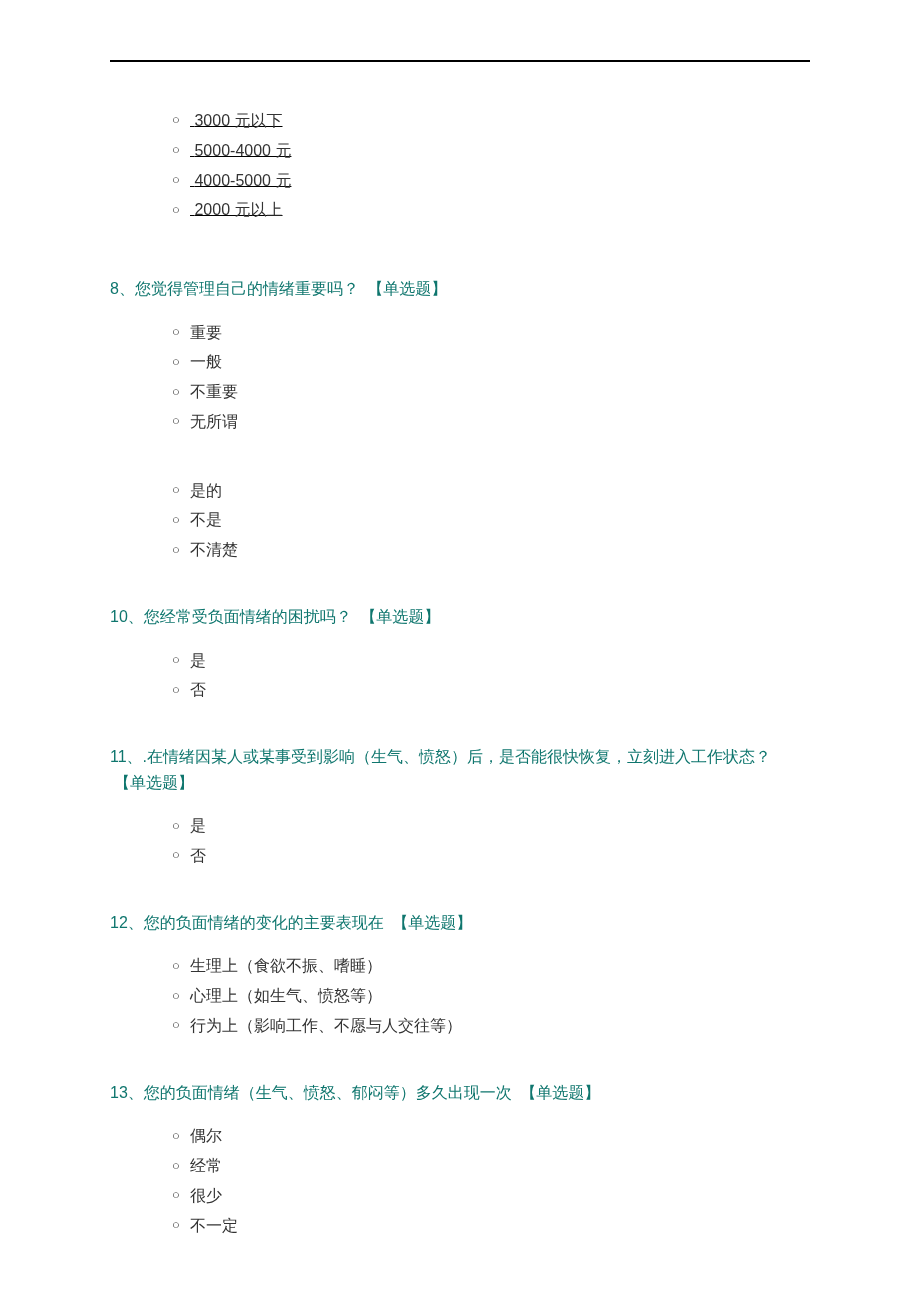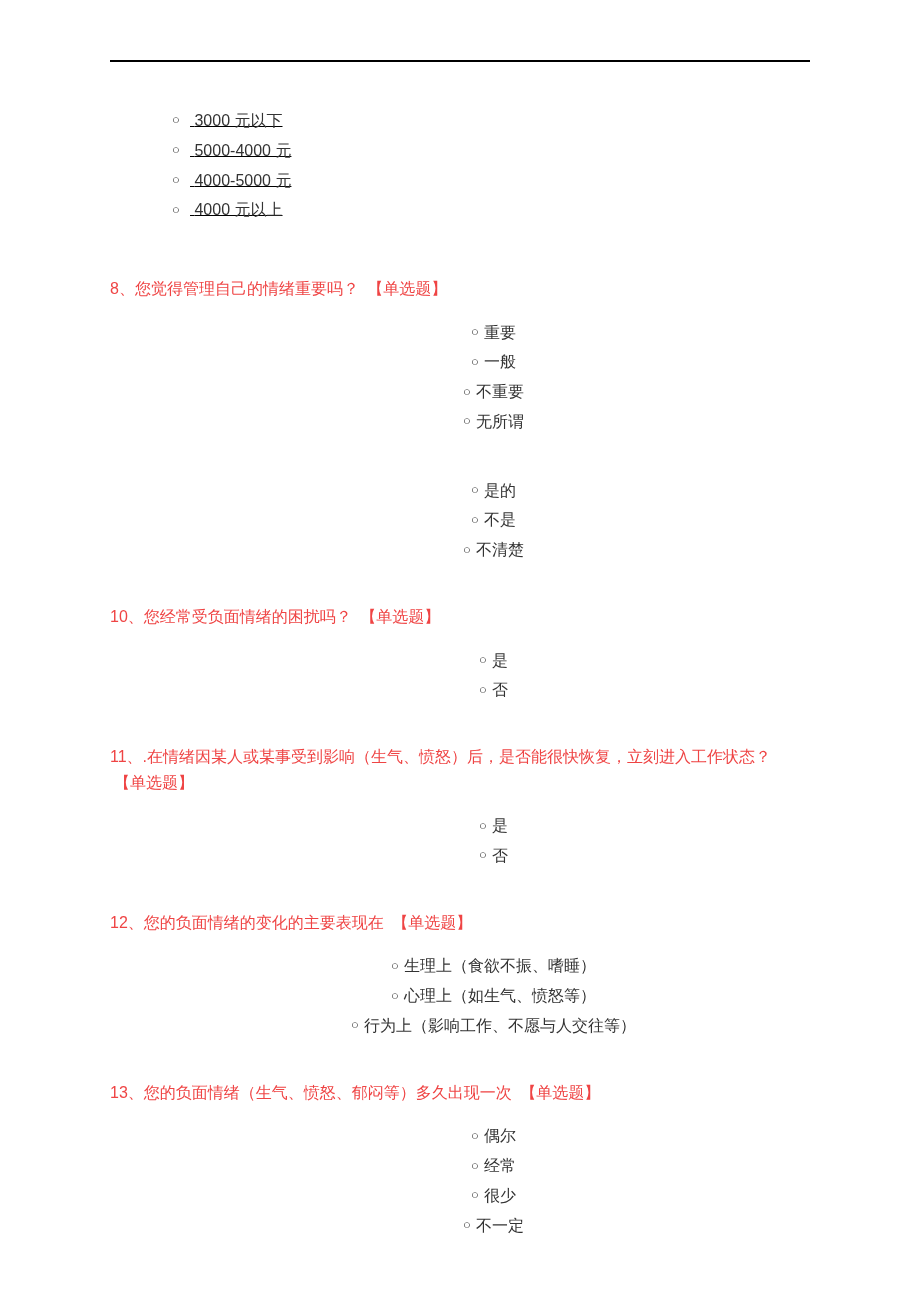--- a/index.html
+++ b/index.html
@@ -21,30 +21,29 @@
   .question-block {
     margin-bottom: 40px;
   }
   .options-only {
     padding-left: 62px;
     margin-bottom: 52px;
     text-decoration: underline;
   }
   .q-title {
     font-size: 16px;
-    color: #ef4444;
+    color: #0f766e;
     margin-bottom: 16px;
     line-height: 1.6;
   }
   .q-title .tag {
     margin-left: 4px;
   }
   .options {
     padding-left: 62px;
-    text-align: center;
   }
   .option-row {
     font-size: 16px;
     color: #333;
     line-height: 1.75;
     margin-bottom: 1px;
   }
   .bullet {
     display: inline-block;
     width: 18px;
@@ -70,21 +69,21 @@
     <div class="option-row">
       <span class="bullet">○</span>
       <span class="opt-text">5000-4000 元</span>
     </div>
     <div class="option-row">
       <span class="bullet">○</span>
       <span class="opt-text">4000-5000 元</span>
     </div>
     <div class="option-row">
       <span class="bullet">○</span>
-      <span class="opt-text">4000 元以上</span>
+      <span class="opt-text">2000 元以上</span>
     </div>
   </div>
 
   <div class="question-block">
     <div class="q-title">
       <span>8、</span><span>您觉得管理自己的情绪重要吗？</span>
       <span class="tag">【单选题】</span>
     </div>
     <div class="options">
       <div class="option-row"><span class="bullet">○</span><span class="opt-text">重要</span></div>

